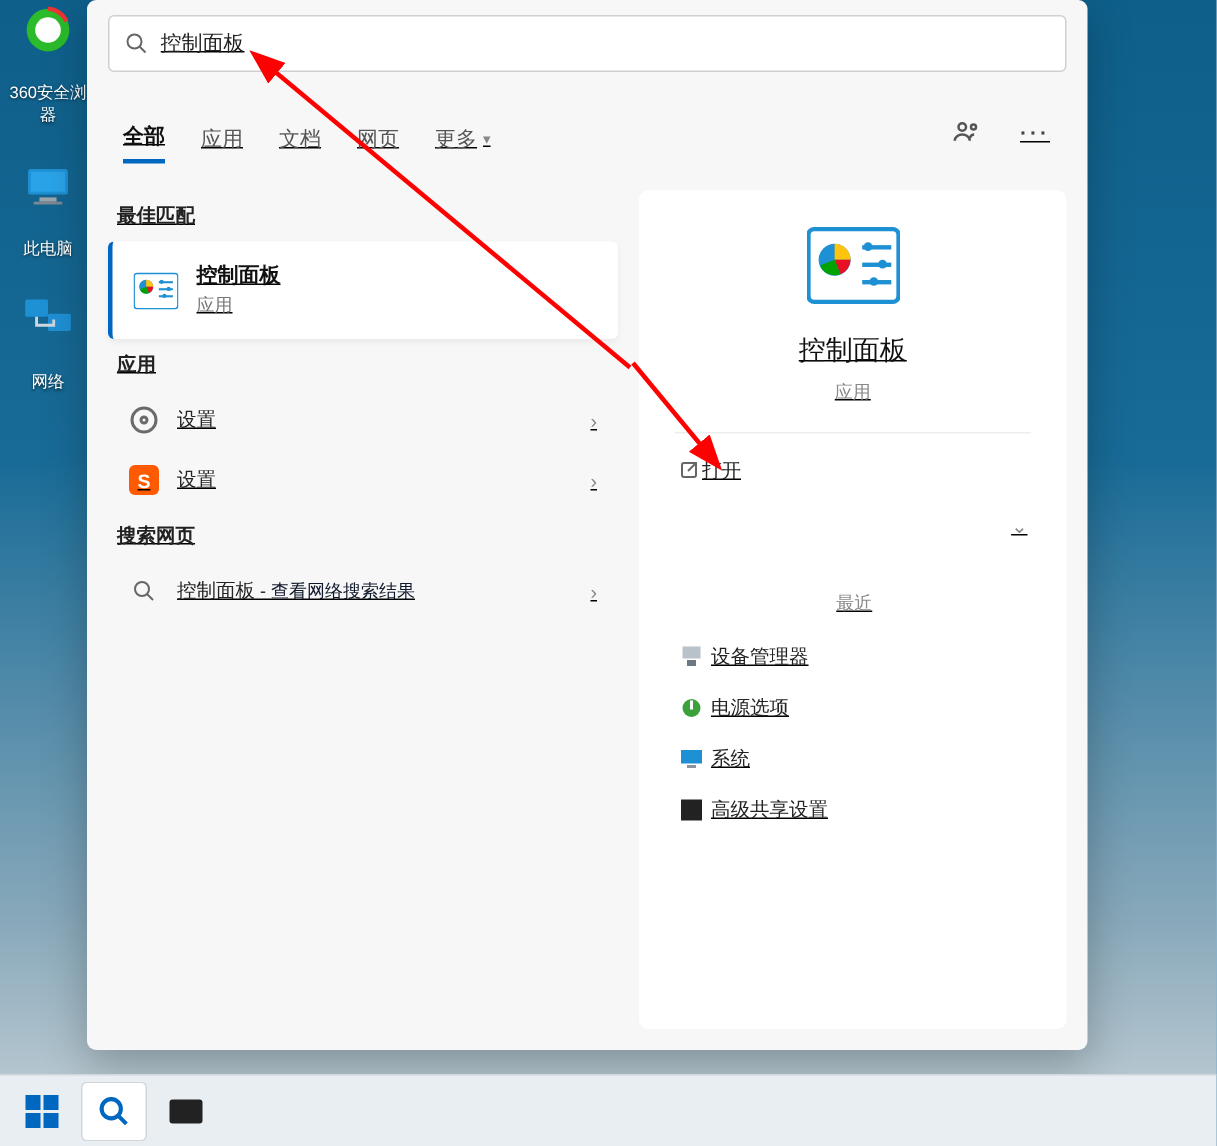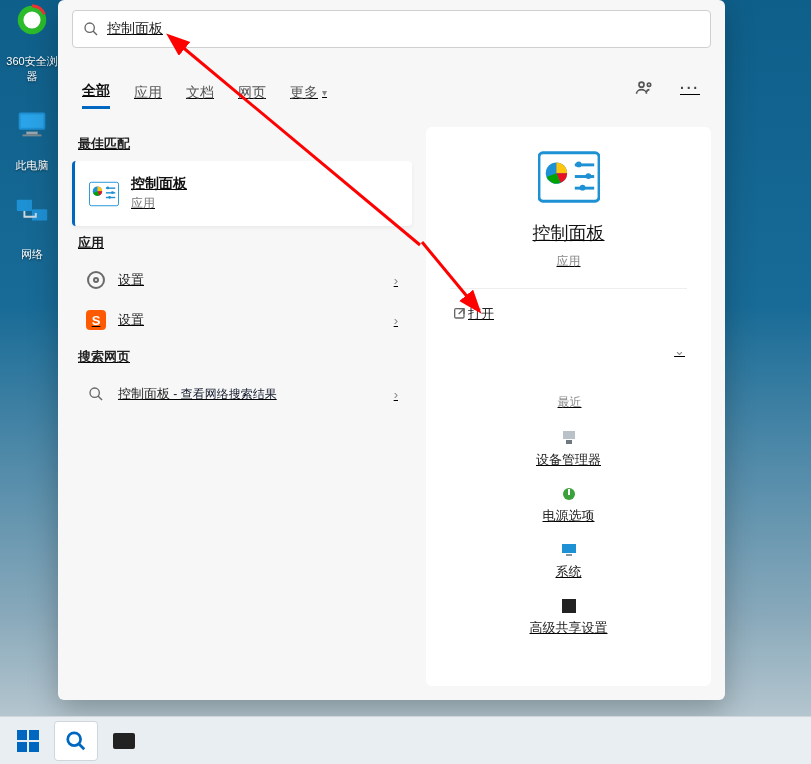--- a/index.html
+++ b/index.html
@@ -62,21 +62,21 @@
   .cp-big { width: 62px; height: 52px; }
   .hero-title { font-size: 18px; color: #111; margin-top: 10px; }
   .hero-sub { font-size: 12px; color: #888; }
   .divider { height: 1px; background: #eee; margin: 18px 0 6px 0; }
 
   .action-row { display:flex; align-items:center; gap:0; padding:10px 2px; font-size:13px; color:#222; cursor:pointer; }
   .action-row .spacer2 { flex:1; }
   .open-ico { width:16px; height:16px; stroke:#666; stroke-width:2; fill:none; }
 
   .recent-label { font-size:12px; color:#888; margin: 26px 0 10px 2px; text-align: center; }
-  .recent-item { display:flex; align-items:center; gap:4px; padding:8px 2px; font-size:13px; color:#222; cursor:pointer;flex-direction:column; }
+  .recent-item { display:flex; align-items:center; gap:4px; padding:8px 2px; font-size:13px; color:#222; cursor:pointer; }
   .ric { width:18px; height:18px; display:flex; align-items:center; justify-content:center; }
 
   
   .taskbar { position:absolute; left:0; right:0; bottom:0; height:48px; background:#e9eef3; display:flex; align-items:center; padding:0 6px; gap:4px; border-top:1px solid #d0d6db; }
   .tb-btn { width:44px; height:40px; display:flex; align-items:center; justify-content:center; border-radius:4px; cursor:pointer; }
   .tb-btn.active { background:#fff; box-shadow: inset 0 0 0 1px #cfd6dc; }
   .winlogo { display:grid; grid-template-columns:10px 10px; grid-template-rows:10px 10px; gap:2px; }
   .winlogo div { background:#0067c0; }
   .tv { width:22px; height:16px; border:2px solid #222; border-radius:2px; position:relative; background:#222; }
 

